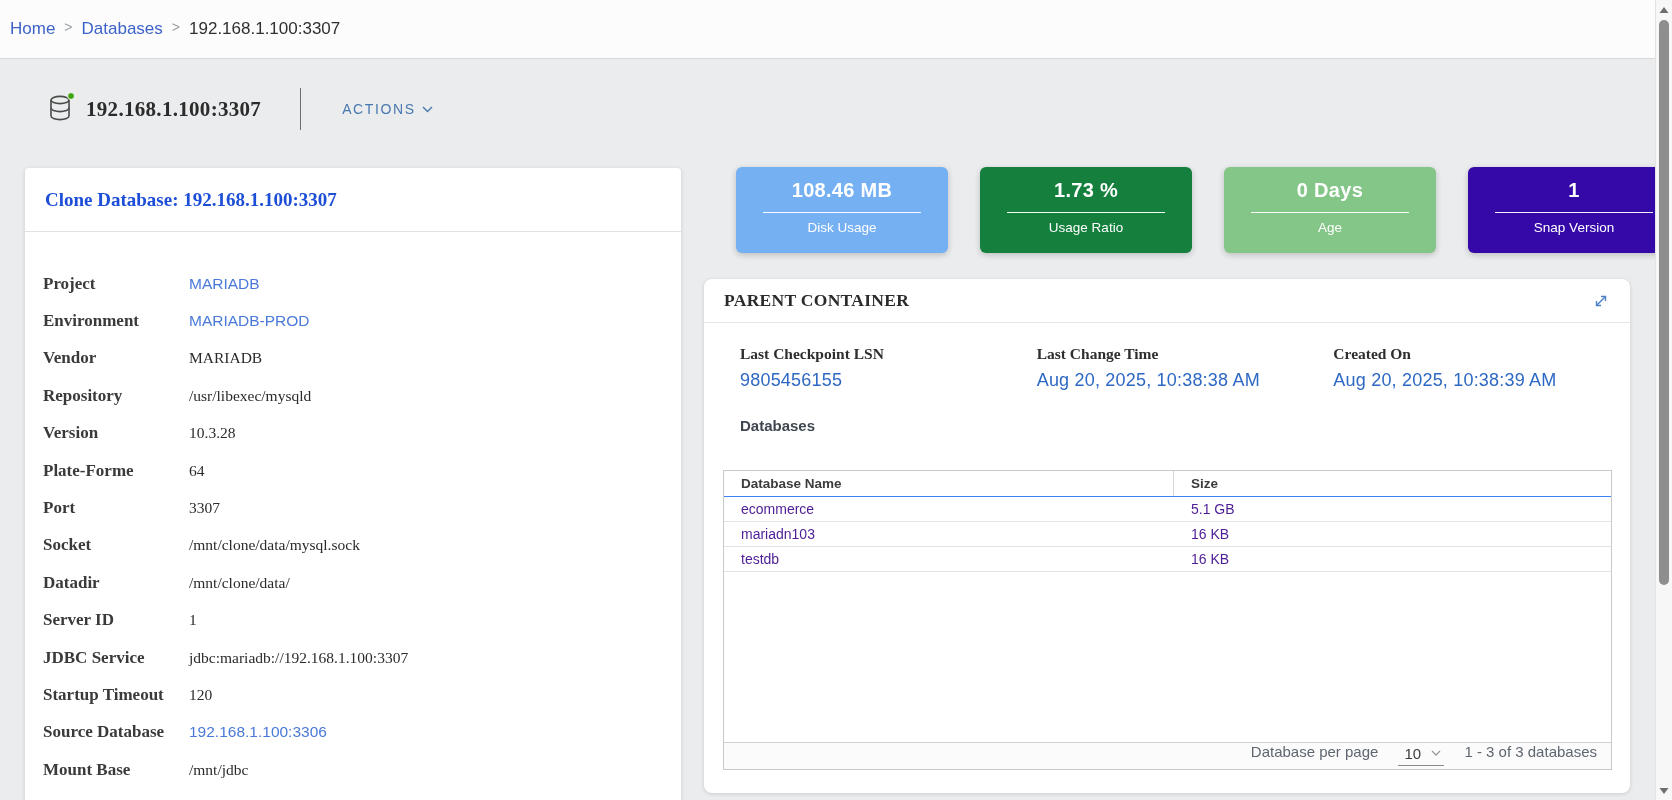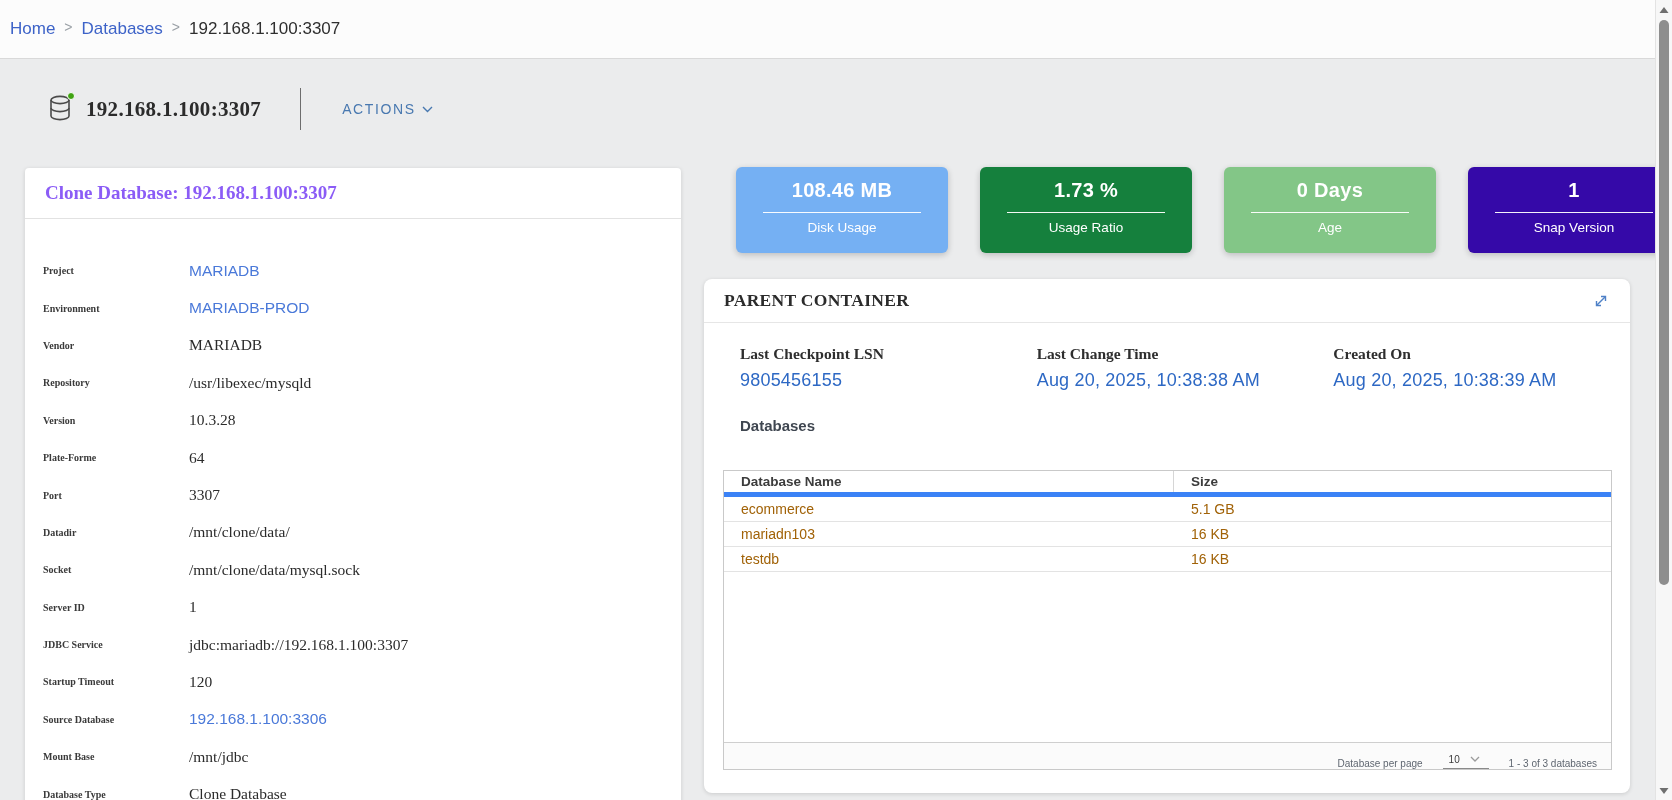--- a/index.html
+++ b/index.html
@@ -39,29 +39,29 @@
     font-family:Liberation Sans, sans-serif; font-size:14px; letter-spacing:1.6px;
     color:#4878b0; cursor:pointer;
   }
 
   
   .clone-panel {
     position:absolute; left:25px; top:168px; width:656px; height:680px;
     background:#fff; border-radius:4px; box-shadow:0 1px 4px rgba(0,0,0,.14);
   }
   .clone-panel-header {
-    height:51px; display:flex; align-items:center; padding:0 20px;
+    height:64px; display:flex; align-items:center; padding:0 20px;
     border-bottom:1px solid #e2e2e2;
-    font-family:"Liberation Serif", serif; font-weight:bold; font-size:19px; color:#8b5cf6;
+    font-family:"Liberation Serif", serif; font-weight:bold; font-size:19px; color:#1d4ed8;
   }
   .clone-rows { padding:33px 20px 0 18px; }
   .kv-row { display:flex; align-items:center; height:37.4px; }
   .kv-label {
     width:146px; flex:none;
-    font-family:"Liberation Serif", serif; font-weight:bold; font-size:10px; color:#3a3a3a;
+    font-family:"Liberation Serif", serif; font-weight:bold; font-size:17px; color:#3a3a3a;
   }
   .kv-value { font-family:"Liberation Serif", serif; font-size:15.5px; color:#2b2b2b; }
   .kv-value.link { font-family:"Liberation Sans", sans-serif; color:#4a79d9; cursor:pointer; font-size:15.5px; }
 
   
   .cards-row { position:absolute; left:736px; top:167px; display:flex; gap:32px; }
   .stat-card {
     width:212px; height:86px; border-radius:6px; color:#fff; text-align:center;
     box-shadow:0 2px 6px rgba(0,0,0,.20); padding-top:12px;
   }
@@ -91,31 +91,31 @@
   .info-col { width:304px; }
   .info-label { font-family:"Liberation Serif", serif; font-weight:bold; font-size:15.5px; color:#2e2e2e; }
   .info-value { margin-top:7px; font-size:18px; font-weight:500; color:#2d68c4; letter-spacing:.2px; }
 
   .databases-label { margin:26px 0 0 36px; font-size:15px; font-weight:600; color:#3f4650; }
 
   .dg-table {
     position:absolute; left:19px; top:191px; width:889px; height:300px;
     border:1px solid #c9c9c9; display:flex; flex-direction:column; background:#fff;
   }
-  .dg-header { display:flex; height:26px; border-bottom:5px solid #3b82f6; flex:none; }
+  .dg-header { display:flex; height:26px; border-bottom:1px solid #3b82f6; flex:none; }
   .dg-header .dg-col1 { border-right:1px solid #d6d6d6; }
   .dg-col1 { width:450px; flex:none; display:flex; align-items:center; padding-left:17px; }
   .dg-col2 { flex:1; display:flex; align-items:center; padding-left:17px; }
   .dg-header-cell { font-size:13.5px; font-weight:600; color:#3c3c3c; }
-  .dg-row { display:flex; height:25px; border-bottom:1px solid #e3e3e3; flex:none; font-size:14px; color:#a16207; }
+  .dg-row { display:flex; height:25px; border-bottom:1px solid #e3e3e3; flex:none; font-size:14px; color:#4c1d95; }
   .dg-filler { flex:1; }
   .dg-footer {
     flex:none; height:27px; border-top:1px solid #cfcfcf; background:#fbfbfb;
-    display:flex; align-items:flex-end; justify-content:flex-end; gap:20px;
-    padding-right:14px; font-size:10px; color:#5f6670;
+    display:flex; align-items:flex-start; justify-content:flex-end; gap:20px;
+    padding-right:14px; font-size:15px; color:#5f6670;
   }
   .per-page-select {
     display:flex; align-items:center; gap:10px; padding:2px 2px 3px 6px;
     border-bottom:1px solid #8a8a8a; color:#3c3c3c; cursor:pointer; min-width:46px;
   }
   .range-label { color:#5f6670; }
 
   
   .scrollbar {
     position:absolute; right:0; top:0; width:17px; height:800px;
@@ -186,26 +186,26 @@
     </div>
     <div class="kv-row">
       <span class="kv-label">Plate-Forme</span>
       <span class="kv-value">64</span>
     </div>
     <div class="kv-row">
       <span class="kv-label">Port</span>
       <span class="kv-value">3307</span>
     </div>
     <div class="kv-row">
+      <span class="kv-label">Socket</span>
+      <span class="kv-value">/mnt/clone/data/mysql.sock</span>
+    </div>
+    <div class="kv-row">
       <span class="kv-label">Datadir</span>
       <span class="kv-value">/mnt/clone/data/</span>
-    </div>
-    <div class="kv-row">
-      <span class="kv-label">Socket</span>
-      <span class="kv-value">/mnt/clone/data/mysql.sock</span>
     </div>
     <div class="kv-row">
       <span class="kv-label">Server ID</span>
       <span class="kv-value">1</span>
     </div>
     <div class="kv-row">
       <span class="kv-label">JDBC Service</span>
       <span class="kv-value">jdbc:mariadb://192.168.1.100:3307</span>
     </div>
     <div class="kv-row">

